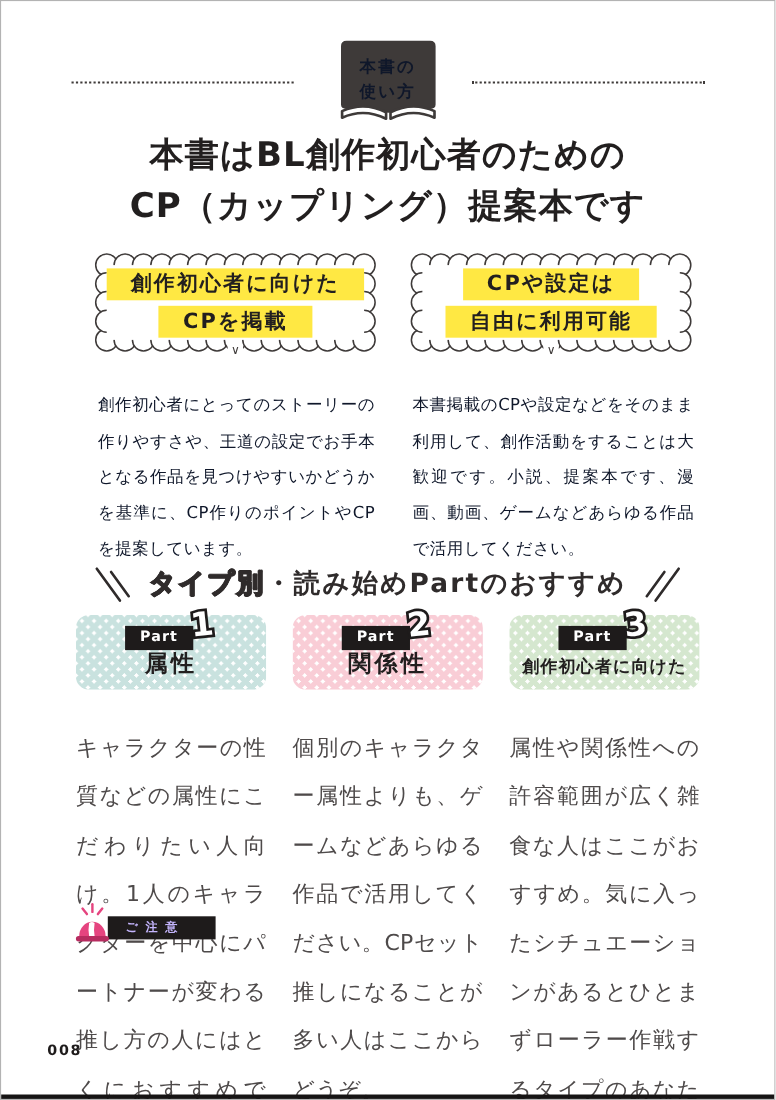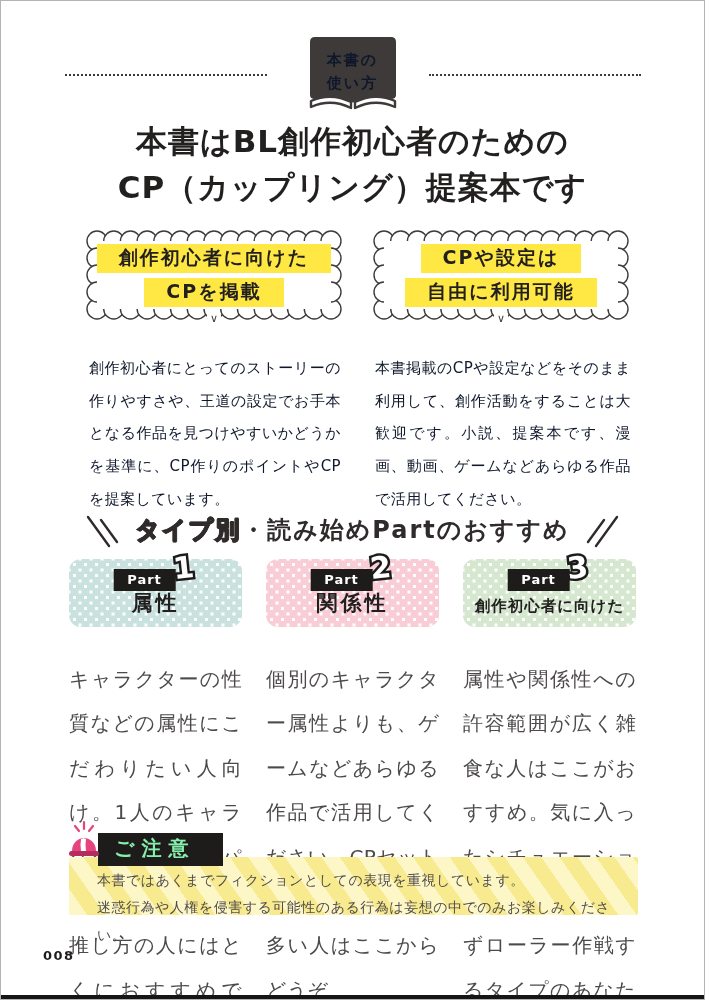--- a/index.html
+++ b/index.html
@@ -59,22 +59,22 @@
               font-weight:bold;color:#221f1f;font-size:21px;letter-spacing:3px;}
   .card.c3 .card-title{font-size:15.5px;letter-spacing:1px;}
 
   
   .part-body{position:absolute;top:636px;width:173px;font-size:20px;color:#4e4a4a;
              line-height:2.22;letter-spacing:0.3px;text-align:justify;}
   .part-body.p1{left:68px;} .part-body.p2{left:265px;} .part-body.p3{left:462px;}
 
   
   .siren{position:absolute;left:64px;top:816px;z-index:3;}
-  .notice-label{position:absolute;left:97px;top:832px;z-index:2;background:#1e1b1b;color:#86efac;
-                font-size:20px;font-weight:bold;letter-spacing:7px;padding:2px 28px 4px 16px;text-align:center;}
+  .notice-label{position:absolute;left:97px;top:832px;z-index:2;background:#1e1b1b;color:#c4b5fd;
+                font-size:11px;font-weight:bold;letter-spacing:7px;padding:2px 28px 4px 16px;text-align:center;}
   .notice-box{position:absolute;left:68px;top:856px;width:569px;height:58px;border-radius:2px;
               background:repeating-linear-gradient(55deg,#fdf6c6 0 15px,#f8ea8e 15px 30px);}
   .notice-text{padding:10px 0 0 28px;font-size:14px;color:#514d4d;line-height:1.95;
                letter-spacing:0.5px;font-weight:500;}
 
   .page-num{position:absolute;left:42px;top:947px;font-size:13px;font-weight:bold;
             letter-spacing:1.5px;color:#1e1b1b;}
 </style>
 </head>
 <body>
@@ -247,22 +247,16 @@
 
   <svg class="siren" width="38" height="42" viewBox="0 0 38 42">
     <line x1="10" y1="9" x2="14" y2="14" stroke="#e5447f" stroke-width="2.2" stroke-linecap="round"></line>
     <line x1="19" y1="5" x2="19" y2="12" stroke="#e5447f" stroke-width="2.2" stroke-linecap="round"></line>
     <line x1="28" y1="9" x2="24" y2="14" stroke="#e5447f" stroke-width="2.2" stroke-linecap="round"></line>
     <path d="M7,34 A12,13 0 0 1 31,34 Z" fill="#e5447f"></path>
     <path d="M16,22 Q15,28 16,34 L21,34 Q20,28 21,22 Q18.5,20.5 16,22 Z" fill="#fff"></path>
     <rect x="4" y="34" width="30" height="5" rx="2.5" fill="#b72c60"></rect>
   </svg>
   <div class="notice-label">ご注意</div>
-  <div class="notice-box">
-    <div class="notice-text">
-      <div>本書ではあくまでフィクションとしての表現を重視しています。</div>
-      <div>迷惑行為や人権を侵害する可能性のある行為は妄想の中でのみお楽しみください。</div>
-    </div>
-  </div>
 
   <div class="page-num">008</div>
   <div class="bottom-edge"></div>
 </div>
 
 </body></html>

